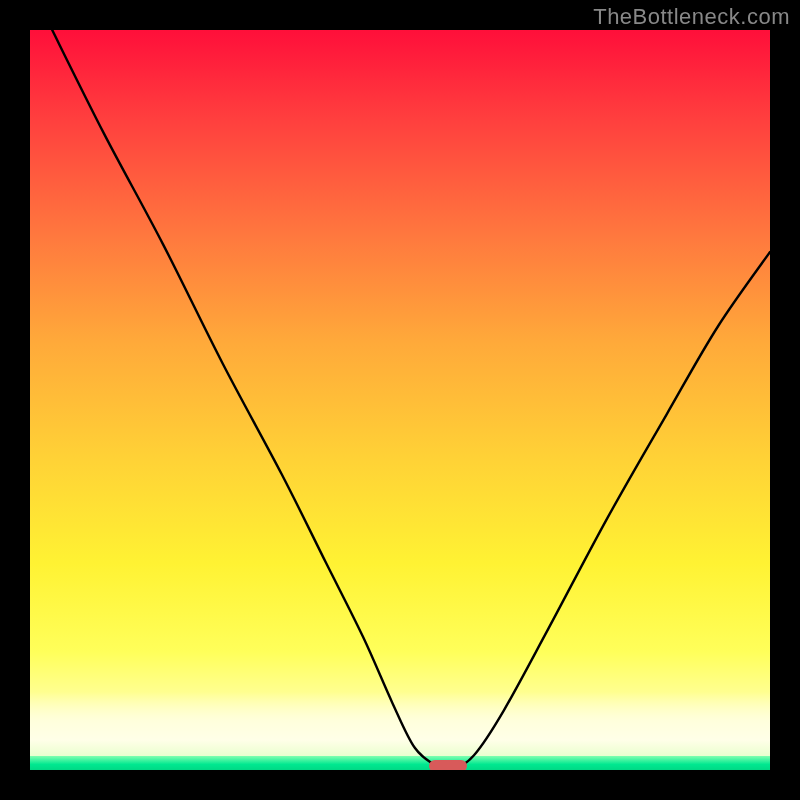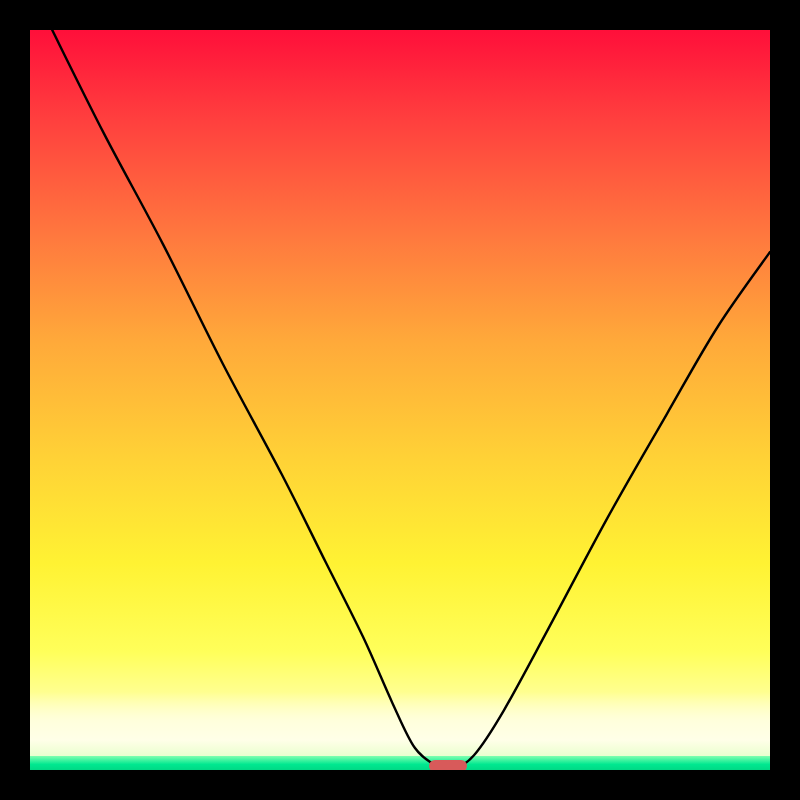--- a/index.html
+++ b/index.html
@@ -100,20 +100,21 @@
     height: 12px;
     border-radius: 6px;
     background: #d85a5a;
     transform: translate(-50%, -50%);
   }
 </style>
 </head>
 <body>
 
 <div class="frame">
+  <div class="watermark">TheBottleneck.com</div>
 
   <div class="plot-area">
     <div class="gradient"></div>
     <div class="pale-band"></div>
     <div class="green-strip"></div>
 
     <svg class="curve" viewBox="0 0 740 740" preserveAspectRatio="none">
       <path id="curve-path" class="curve-path" d="M 22.2 0.0 C 30.8 17.3, 55.5 67.8, 74.0 103.6 C 92.5 139.4, 113.5 176.4, 133.2 214.6 C 152.9 252.8, 172.7 294.8, 192.4 333.0 C 212.1 371.2, 234.3 410.7, 251.6 444.0 C 268.9 477.3, 282.4 505.7, 296.0 532.8 C 309.6 559.9, 321.9 583.4, 333.0 606.8 C 344.1 630.2, 354.0 654.9, 362.6 673.4 C 371.2 691.9, 377.4 707.3, 384.8 717.8 C 392.2 728.3, 400.8 732.6, 407.0 736.3 C 413.2 740.0, 415.6 741.9, 421.8 740.0 C 428.0 738.1, 435.4 735.1, 444.0 725.2 C 452.6 715.3, 461.3 701.8, 473.6 680.8 C 485.9 659.8, 500.7 631.5, 518.0 599.4 C 535.3 567.3, 557.5 524.2, 577.2 488.4 C 596.9 452.6, 617.9 416.9, 636.4 384.8 C 654.9 352.7, 670.9 323.1, 688.2 296.0 C 705.5 268.9, 731.4 234.3, 740.0 222.0"></path>
     </svg>
 

